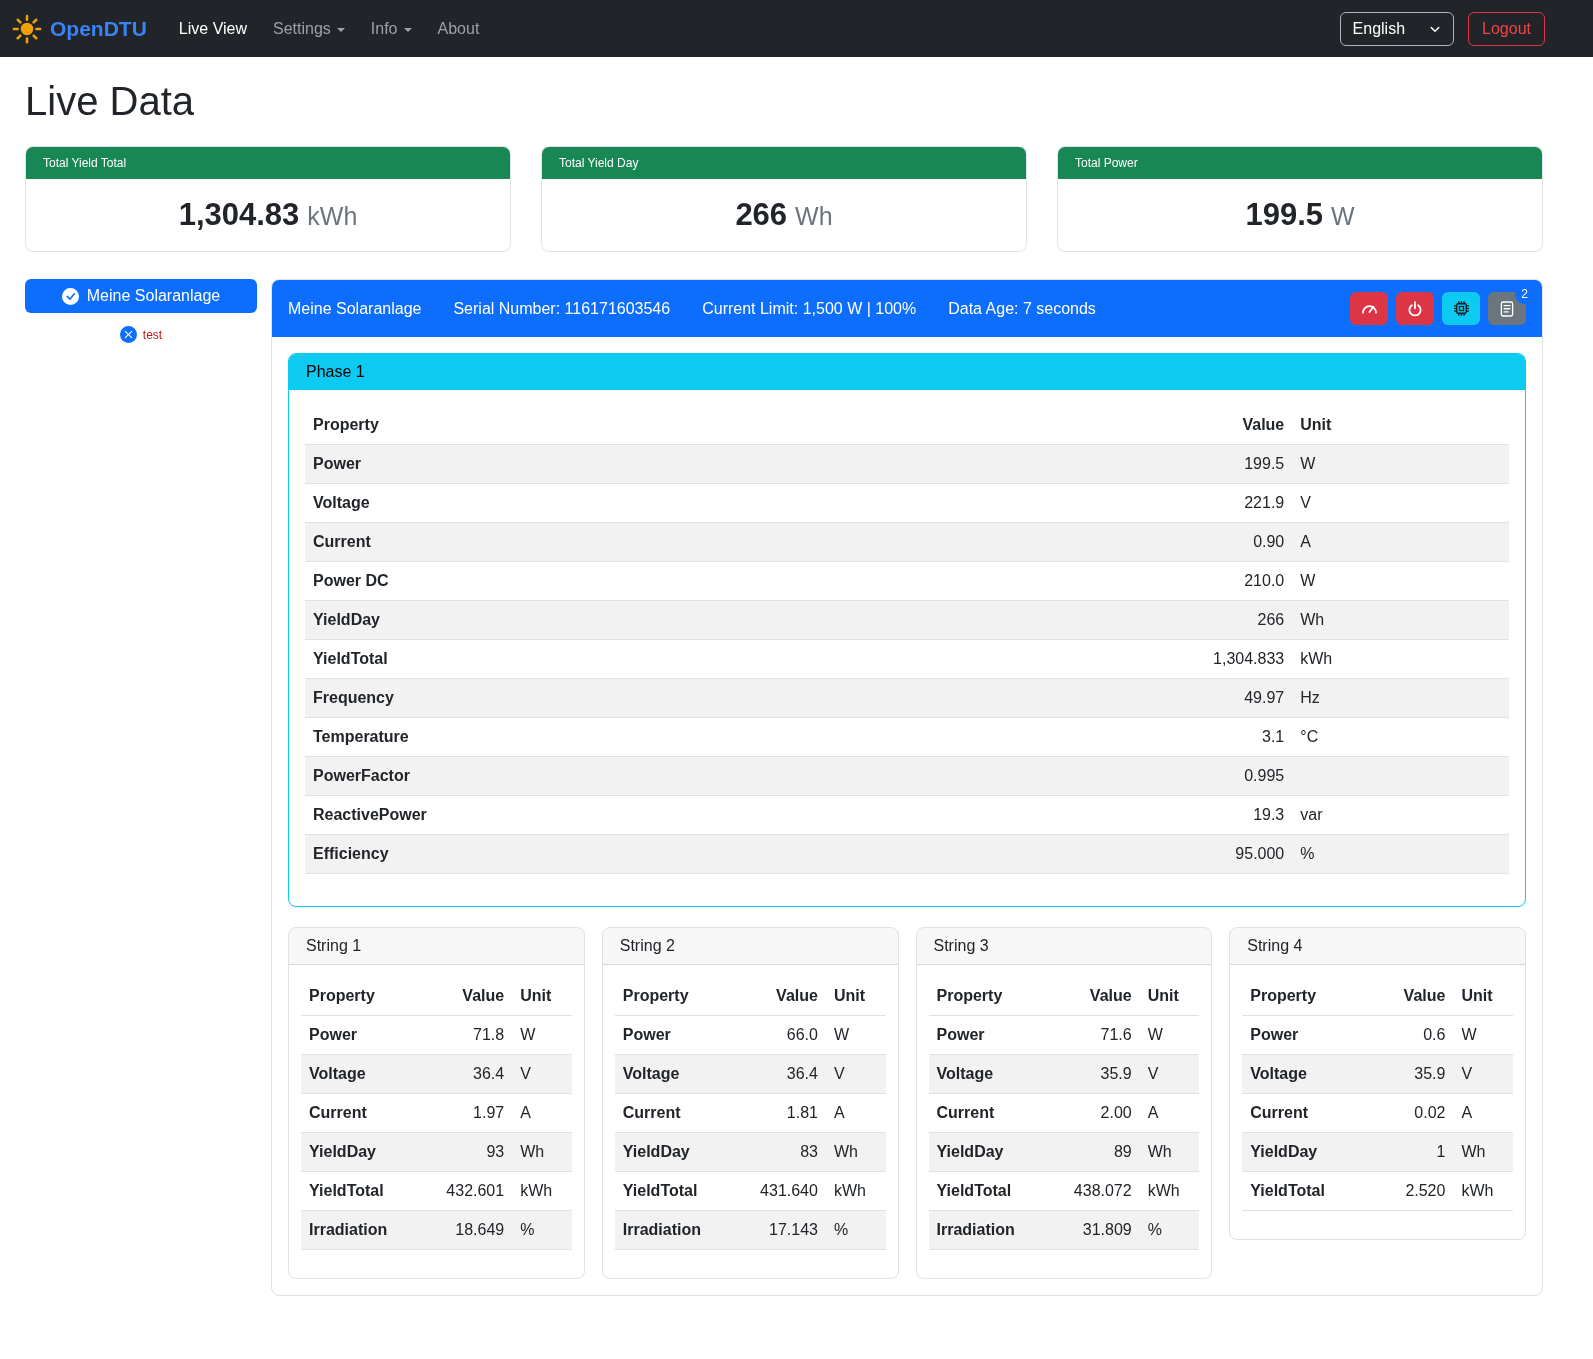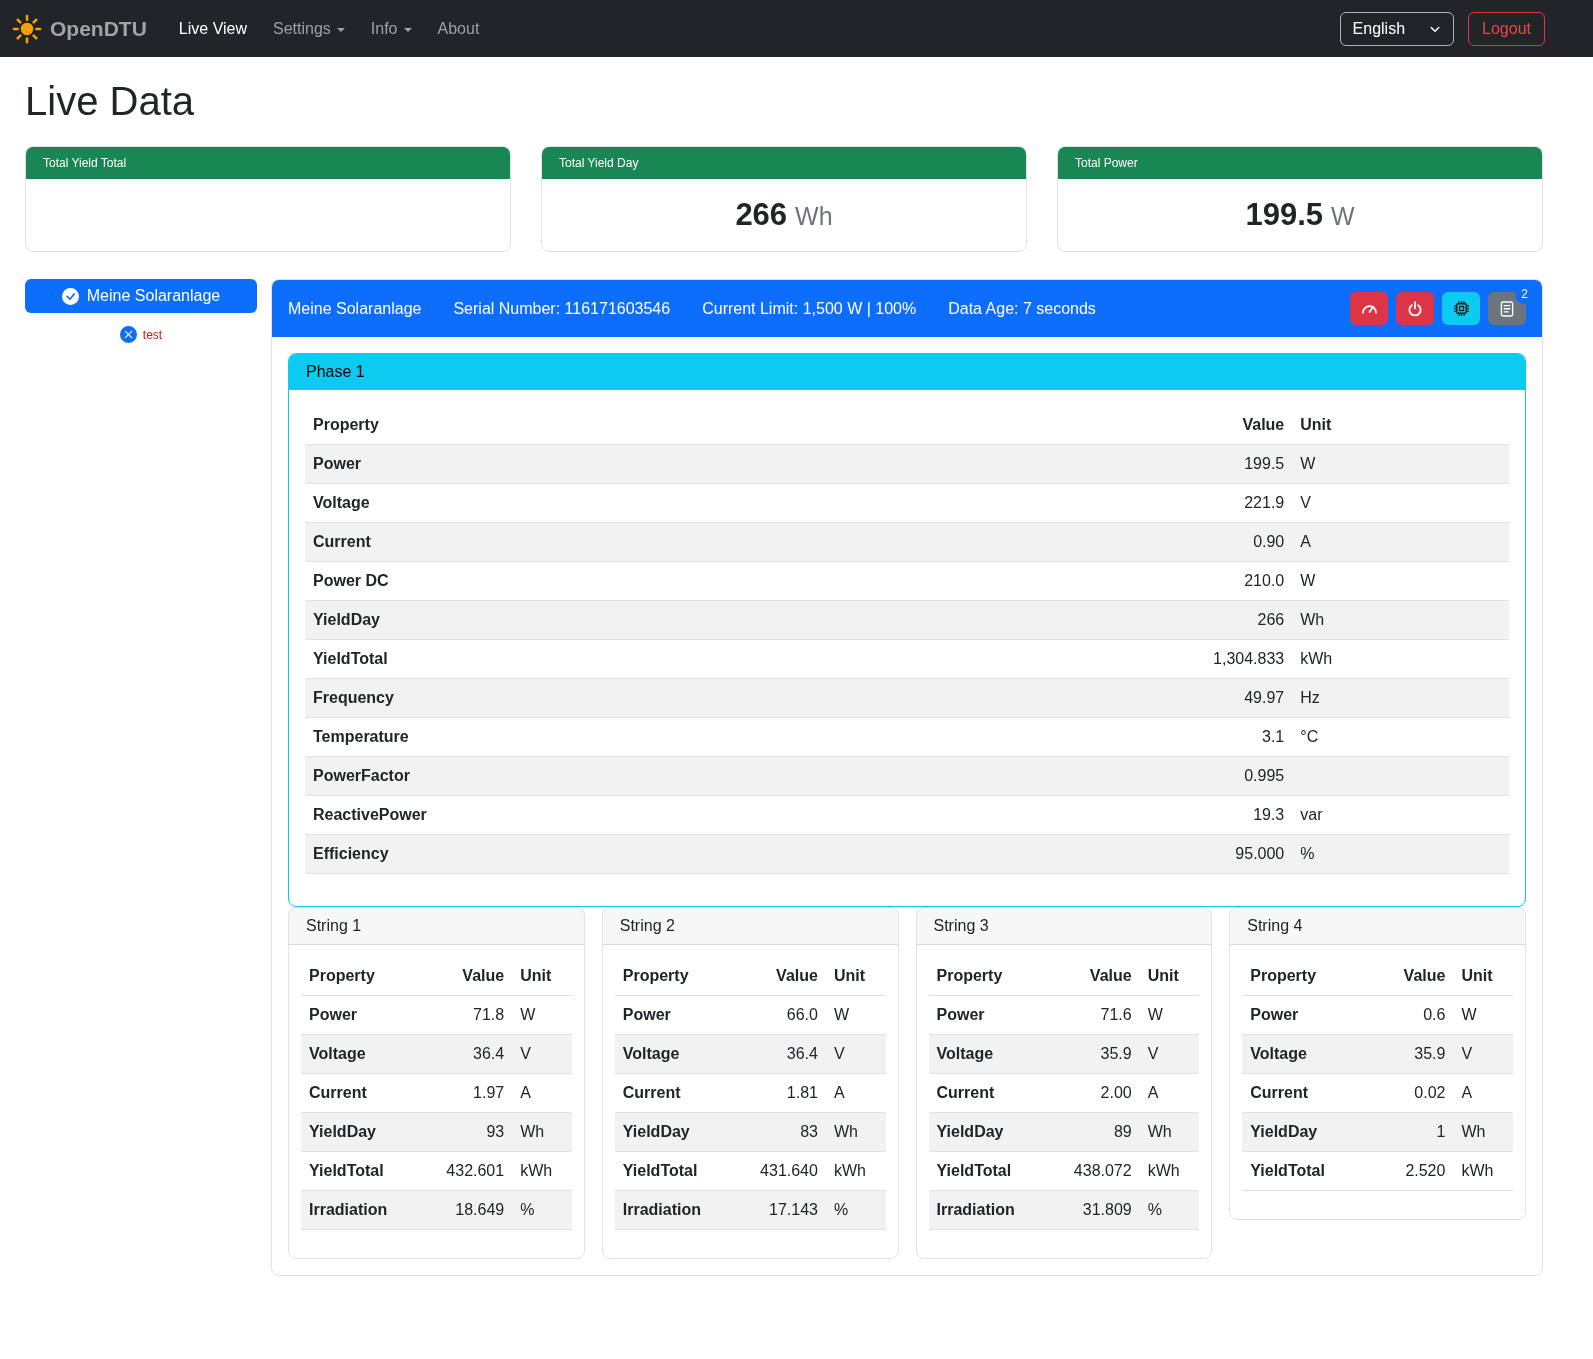--- a/index.html
+++ b/index.html
@@ -15,21 +15,21 @@
   
   .navbar {
     background: #212529;
     height: 57px;
     display: flex;
     align-items: center;
     padding: 0 48px 0 12px;
   }
   .brand {
     display: flex; align-items: center; gap: 8px;
-    color: #a3a3a3; font-size: 21px; font-weight: 600;
+    color: #3b82f6; font-size: 21px; font-weight: 600;
     cursor: pointer; text-decoration: none;
   }
   .nav-links { display: flex; align-items: center; margin-left: 22px; gap: 6px; }
   .nav-link {
     color: #9ba1a6; padding: 8px 10px; cursor: pointer;
     display: flex; align-items: center; gap: 6px; font-size: 16px;
   }
   .nav-link.active { color: #fff; }
   .caret {
     display: inline-block; width: 0; height: 0;
@@ -98,21 +98,21 @@
   .icon-btn.secondary { background: #6c757d; }
   .count-badge {
     position: absolute; top: -8px; right: -8px;
     background: #0d6efd; color: #fff; font-size: 12px; line-height: 1;
     padding: 4px 6px; border-radius: 50rem; min-width: 12px; text-align: center;
   }
 
   .inverter-body { padding: 16px; }
 
   
-  .phase-card { border: 1px solid #0dcaf0; border-radius: 8px; }
+  .phase-card { border: 1px solid #0dcaf0; border-radius: 8px; margin-bottom: 20px; }
   .card-header-cyan {
     background: #0dcaf0; color: #0b2e33; padding: 9px 17px;
     border-radius: 7px 7px 0 0; font-size: 16px; color: #000;
   }
   .card-body { padding: 16px; }
 
   table.data-table { width: 100%; border-collapse: collapse; margin-bottom: 16px; }
   .data-table th, .data-table td {
     padding: 10px 8px; border-bottom: 1px solid #dee2e6; text-align: left;
     font-size: 16px;
@@ -191,20 +191,23 @@
   </div>
 </nav>
 
 <div class="content">
 
   <h1 class="page-title">Live Data</h1>
 
   <div class="summary-row">
     <div class="card summary-card">
       <div class="card-header-green">Total Yield Total</div>
+      <div class="summary-body">
+        <span class="summary-value">1,304.83</span><span class="summary-unit">kWh</span>
+      </div>
     </div>
     <div class="card summary-card">
       <div class="card-header-green">Total Yield Day</div>
       <div class="summary-body">
         <span class="summary-value">266</span><span class="summary-unit">Wh</span>
       </div>
     </div>
     <div class="card summary-card">
       <div class="card-header-green">Total Power</div>
       <div class="summary-body">

